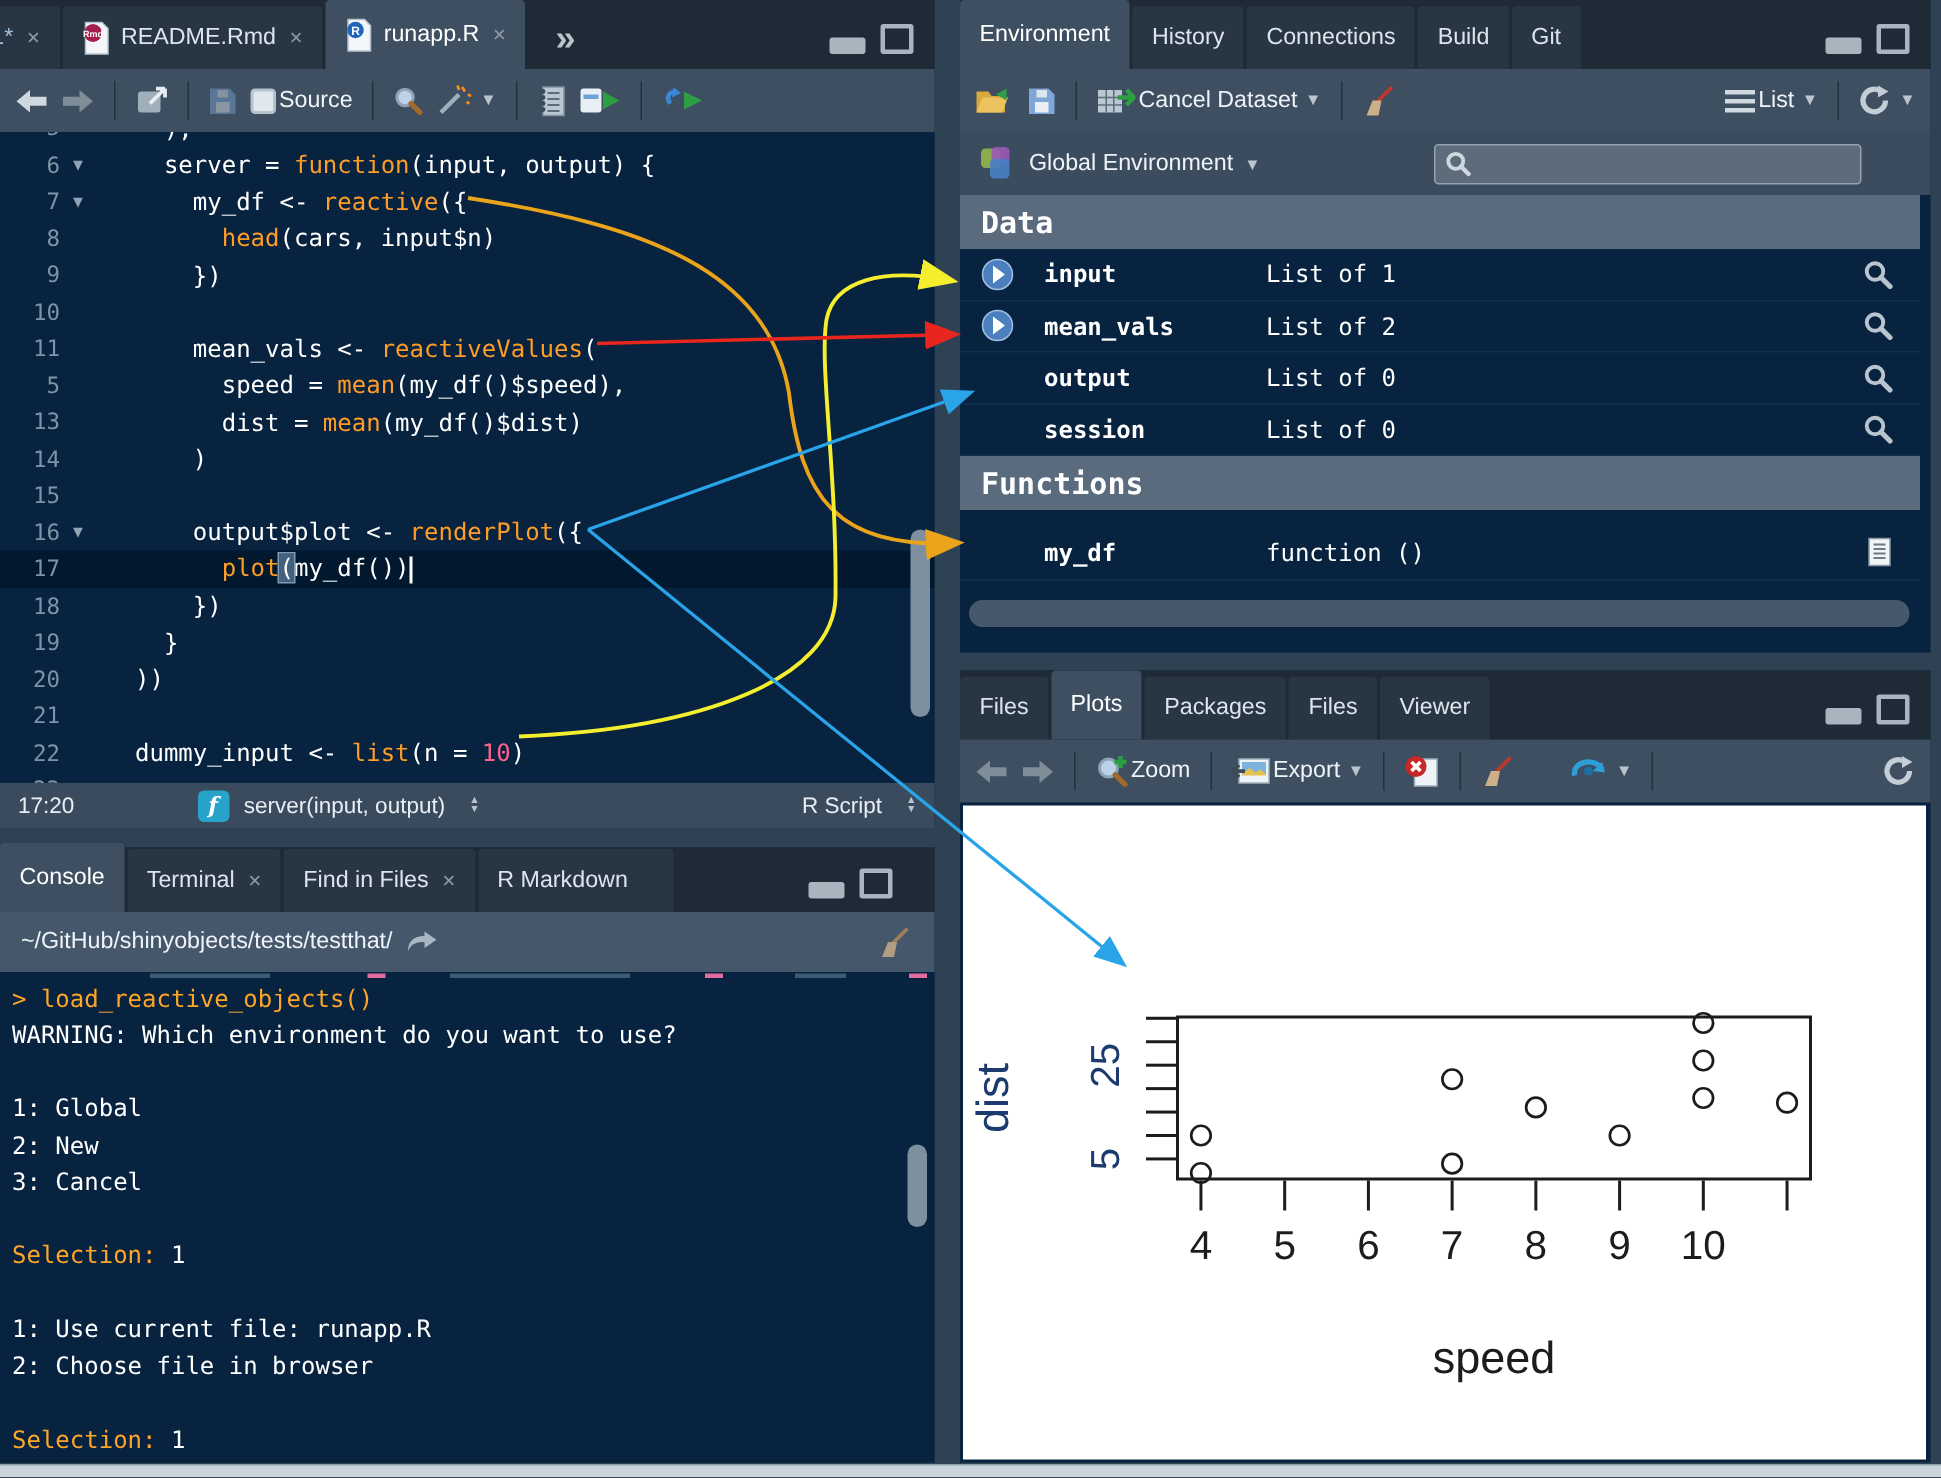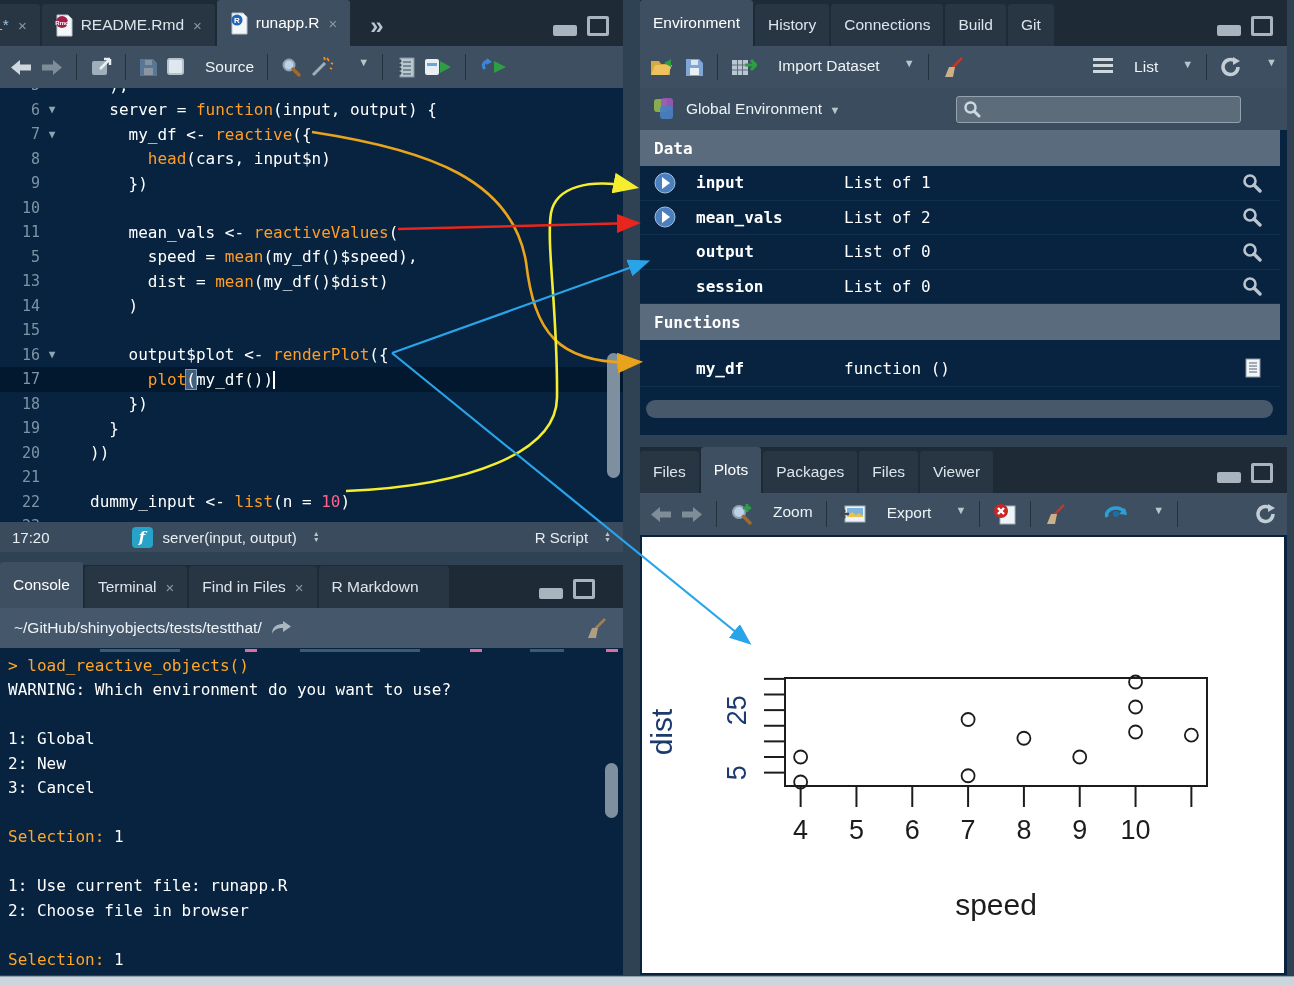--- a/index.html
+++ b/index.html
@@ -20,21 +20,21 @@
   .btn-min { width:24px; height:11px; background:#a8b5bf; border-radius:2px; align-self:flex-end; }
   .btn-max { width:22px; height:20px; border:3px solid #a8b5bf; border-radius:2px; background:transparent; }
   .chev { color:#b9c4cc; font-size:24px; font-weight:bold; margin:0 10px 6px 18px; }
 
   
   .toolbar { position:absolute; left:0; right:0; height:42px; background:#3d4f60;
              display:flex; align-items:center; gap:9px; padding:0 10px; color:#eef3f7; font-size:15.5px; }
   .tsep { width:1px; height:26px; background:#24323f; margin:0 4px; }
   .caret { color:#b9c4cc; font-size:11px; margin-left:3px; }
   .dim { opacity:.45; }
-  .tool { display:flex; align-items:flex-start; gap:21px; }
+  .tool { display:flex; align-items:center; gap:2px; }
 
   
   .code-wrap { position:absolute; left:0; top:88px; right:0; bottom:30px; background:#07233f; overflow:hidden; }
   .code-lines { margin-top:-15px; font-family:"DejaVu Sans Mono", monospace; font-size:16px; }
   .code-line { display:flex; align-items:center; height:24.5px; }
   .code-line.current { background:#01182e; }
   .gut { width:40px; text-align:right; color:#7f93a7; font-size:15px; flex:none; }
   .fold { width:24px; text-align:center; color:#8fa3b3; font-size:11px; flex:none; }
   .ctext { padding-left:26px; white-space:pre; color:#fff; }
   .c-k { color:#ff9d26; } .c-t { color:#ffffff; } .c-num { color:#ff628c; }
@@ -57,21 +57,21 @@
               font-family:"DejaVu Sans Mono", monospace; font-size:16px; white-space:pre; }
   .k-o { color:#ffa629; } .k-w { color:#fff; }
   .clipmark { position:absolute; height:3px; top:1px; }
 
   
   .scopebar { position:absolute; left:0; top:88px; right:0; height:42px; background:#3a4c5e;
               display:flex; align-items:center; padding:0 12px; gap:10px; color:#eef3f7; font-size:15.5px; }
   .searchbox { position:absolute; right:46px; width:285px; height:27px; background:#5c6c7a;
                border:1.5px solid #94a2ad; border-radius:3px; display:flex; align-items:center; padding:0 6px; }
   .sect-head { position:absolute; left:0; right:7px; height:36px; background:#5a6b7e; color:#fff;
-               font-family:"DejaVu Sans Mono", monospace; font-weight:bold; font-size:16px;
+               font-family:"DejaVu Sans Mono", monospace; font-weight:bold; font-size:20px;
                display:flex; align-items:center; padding-left:14px; }
   .env-rows { position:absolute; left:0; right:7px; }
   .env-row { height:34.5px; display:flex; align-items:center; border-bottom:1px solid #11304f;
              font-family:"DejaVu Sans Mono", monospace; font-size:16px; color:#fff; padding:0 10px 0 14px; }
   .env-row .spacer { width:24px; flex:none; }
   .env-row .expand { flex:none; margin-right:2px; }
   .env-name { font-weight:bold; margin-left:18px; width:148px; flex:none; }
   .env-val { flex:1; }
   .row-action { flex:none; margin-right:8px; }
   .hscroll { position:absolute; left:6px; right:14px; height:18px; border-radius:9px; background:#46586a; }
@@ -425,21 +425,21 @@
         <svg width="26" height="20">
             <rect x="1" y="3" width="16" height="15" fill="#b9c7d2"></rect>
             <g stroke="#5c6c78" stroke-width="1">
               <line x1="1" y1="8" x2="17" y2="8"></line>
               <line x1="1" y1="13" x2="17" y2="13"></line>
               <line x1="6.5" y1="3" x2="6.5" y2="18"></line>
               <line x1="11.5" y1="3" x2="11.5" y2="18"></line>
             </g>
             <path d="M14 8 L25 8 M20 3 L25 8 L20 13" stroke="#2e9e44" stroke-width="3" fill="none"></path>
           </svg>
-        <span>Import Dataset</span>
+        <span>Cancel Dataset</span>
         <span class="caret">▼</span>
       </span>
       <span class="tsep"></span>
       <svg width="24" height="22">
           <line x1="20" y1="2" x2="9" y2="13" stroke="#c0392b" stroke-width="2.5"></line>
           <path d="M3 21 L11 21 L13 11 L7 11 Z" fill="#cdb089"></path>
         </svg>
       <span class="tool" style="margin-left:auto;">
         <span class="hlist">
             <i></i>

